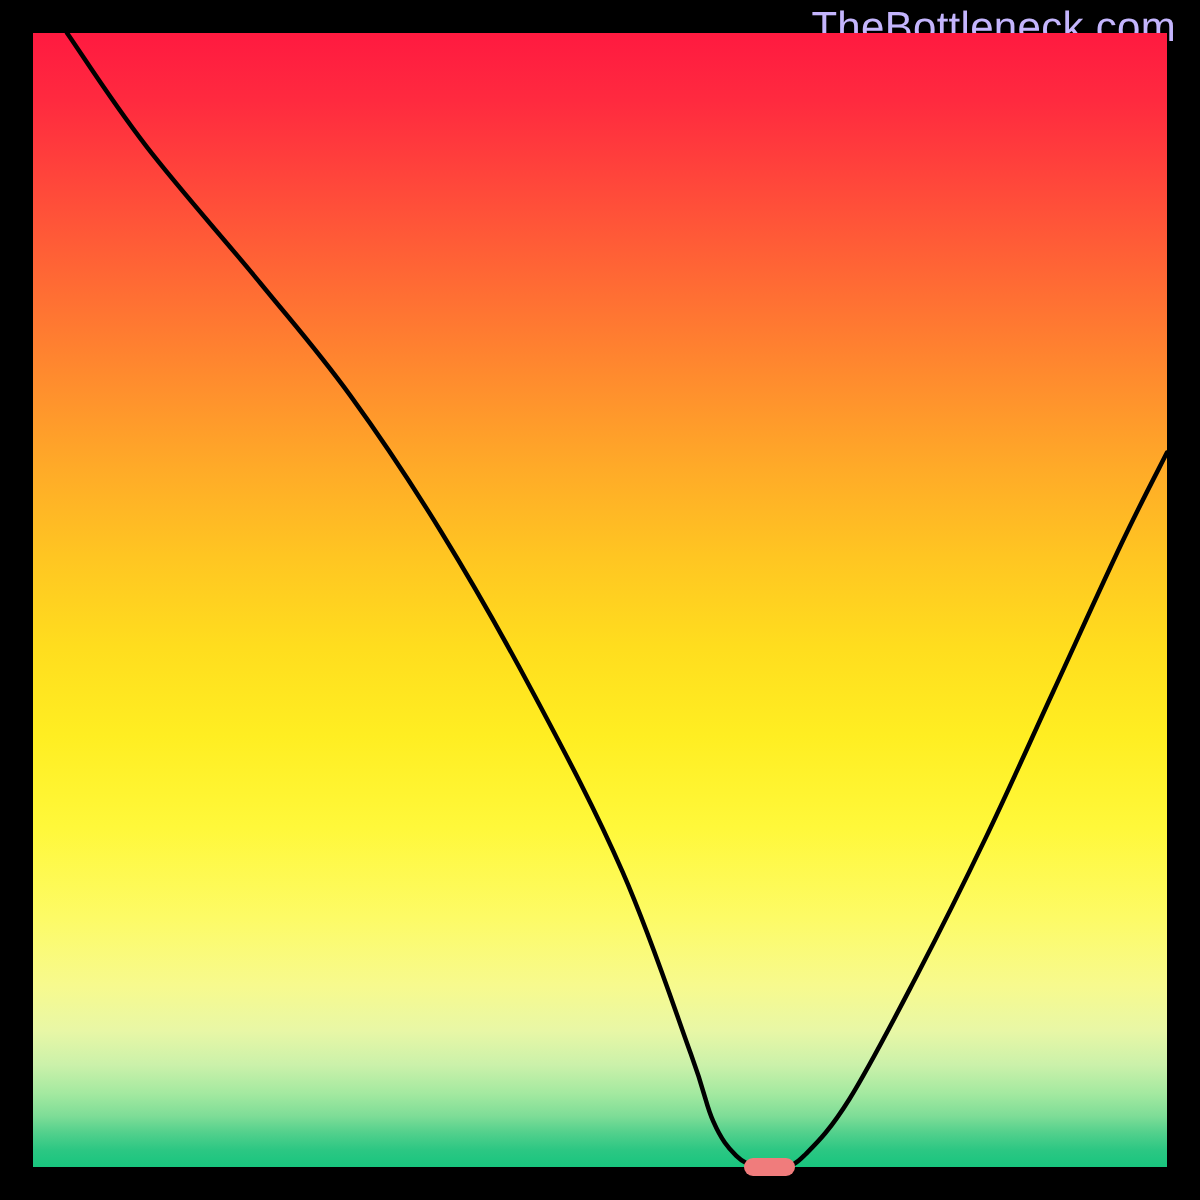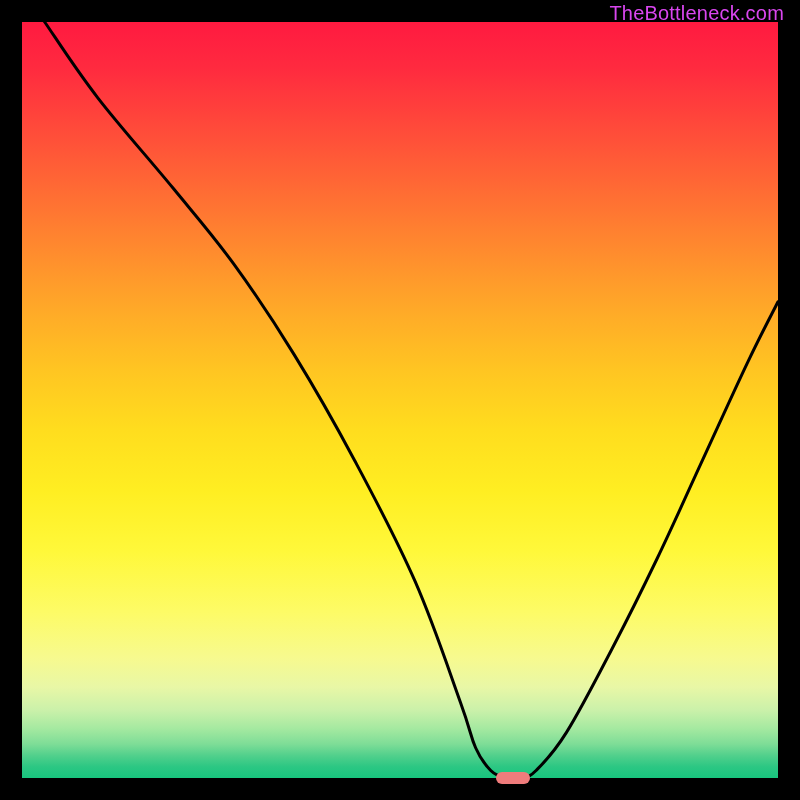--- a/index.html
+++ b/index.html
@@ -43,22 +43,22 @@
       #7edd97 95.5%,
       #52d08c 97%,
       #2cc783 98.5%,
       #18c57e 100%
     );
   }
   .watermark {
     position: absolute;
     top: 2px;
     right: 16px;
-    color: #d946ef;
-    font-size: 20px;
+    color: #c4b5fd;
+    font-size: 28px;
     font-weight: 400;
     letter-spacing: 0.2px;
     user-select: none;
   }
   svg.curve {
     position: absolute;
     left: 0;
     top: 0;
     width: 756px;
     height: 756px;

